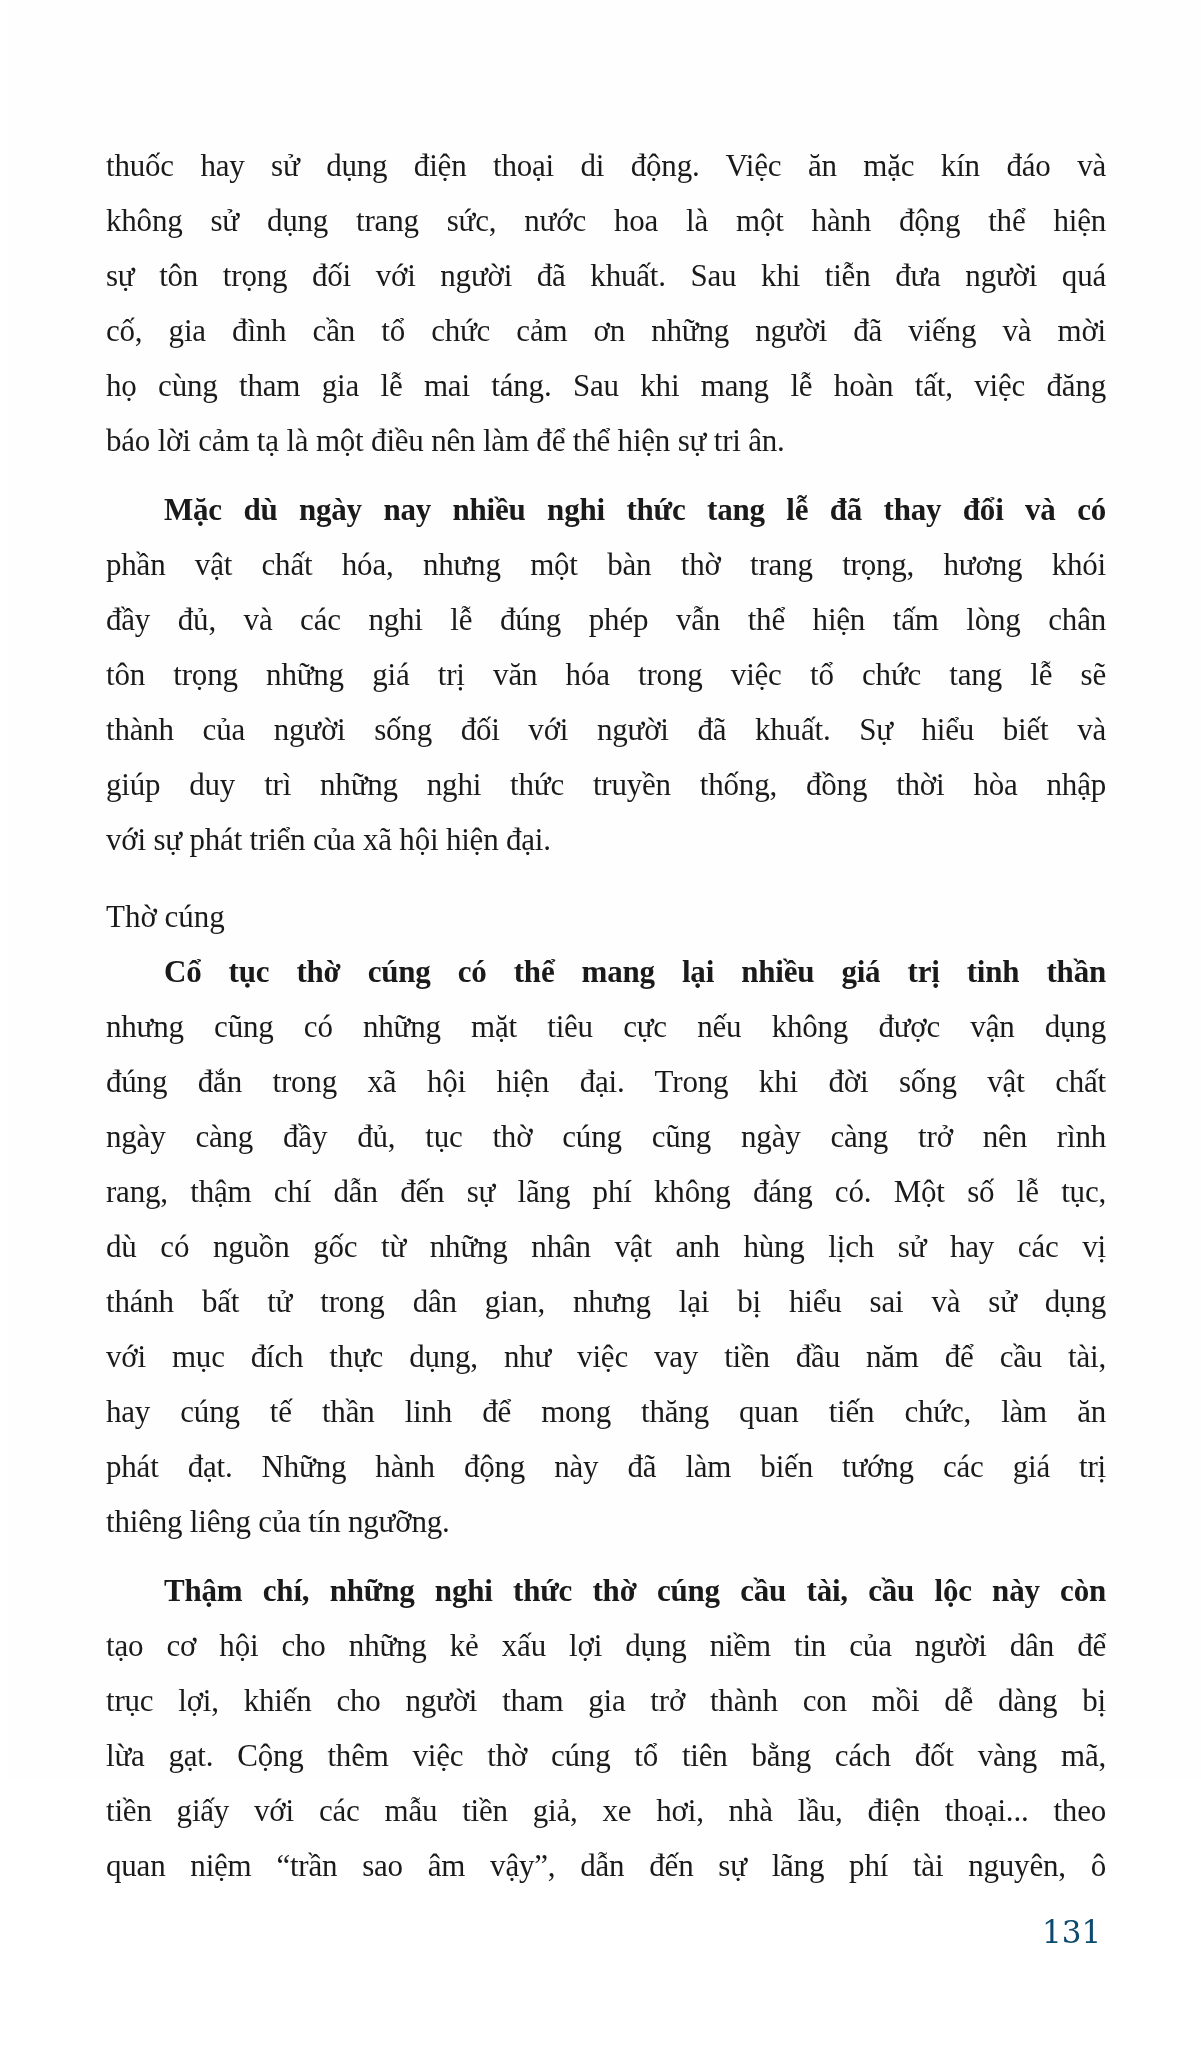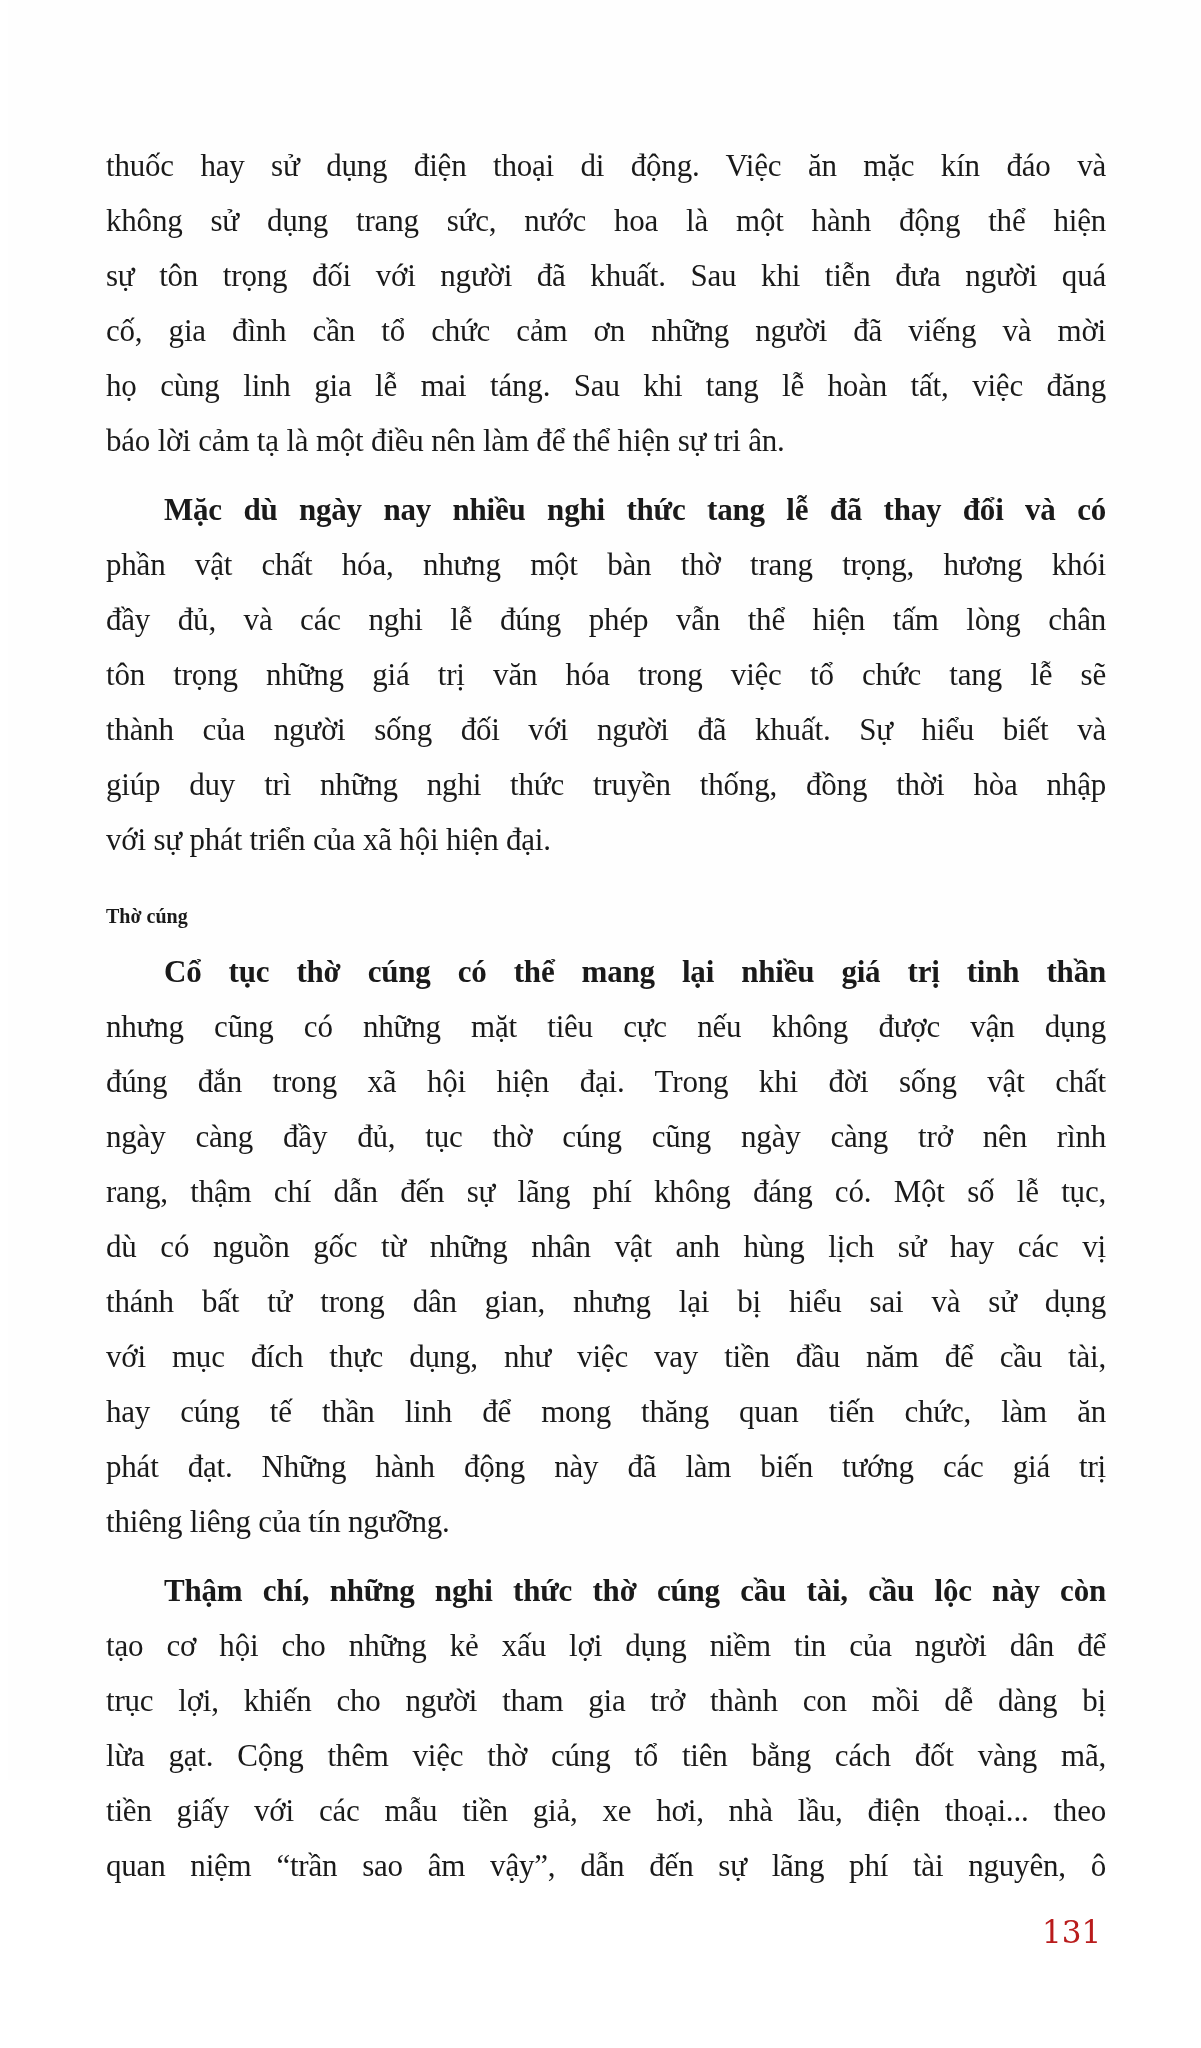--- a/index.html
+++ b/index.html
@@ -45,45 +45,45 @@
       padding-left: 58px;
       font-weight: bold;
     }
     .para-gap {
       height: 14px;
     }
     .heading {
       display: block;
       height: 55px;
       line-height: 55px;
-      font-size: 20px;
-      font-weight: bold;
+      font-size: 31px;
+      font-weight: normal;
       margin-top: 22px;
     }
     .page-number {
       position: absolute;
       left: 1034px;
       top: 1914px;
       font-size: 31px;
       font-family: "DejaVu Serif", serif;
-      color: #b91c1c;
+      color: #0c4a6e;
     }
   </style>
 </head>
 <body>
 
 <div class="page">
   <div class="text-block">
 
     <div class="paragraph">
       <span class="line">thuốc hay sử dụng điện thoại di động. Việc ăn mặc kín đáo và</span>
       <span class="line">không sử dụng trang sức, nước hoa là một hành động thể hiện</span>
       <span class="line">sự tôn trọng đối với người đã khuất. Sau khi tiễn đưa người quá</span>
       <span class="line">cố, gia đình cần tổ chức cảm ơn những người đã viếng và mời</span>
-      <span class="line">họ cùng linh gia lễ mai táng. Sau khi tang lễ hoàn tất, việc đăng</span>
+      <span class="line">họ cùng tham gia lễ mai táng. Sau khi mang lễ hoàn tất, việc đăng</span>
       <span class="line last">báo lời cảm tạ là một điều nên làm để thể hiện sự tri ân.</span>
     </div>
 
     <div class="para-gap"></div>
 
     <div class="paragraph">
       <span class="line indent">Mặc dù ngày nay nhiều nghi thức tang lễ đã thay đổi và có</span>
       <span class="line">phần vật chất hóa, nhưng một bàn thờ trang trọng, hương khói</span>
       <span class="line">đầy đủ, và các nghi lễ đúng phép vẫn thể hiện tấm lòng chân</span>
       <span class="line">tôn trọng những giá trị văn hóa trong việc tổ chức tang lễ sẽ</span>

